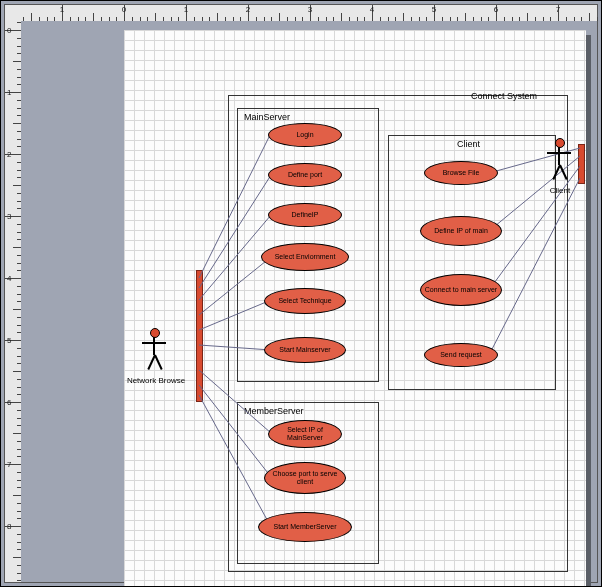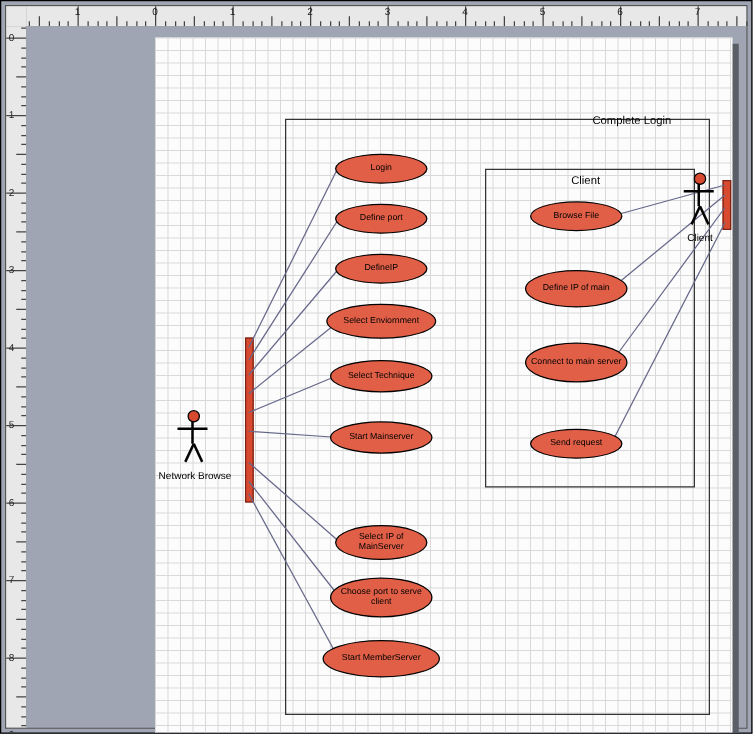--- a/index.html
+++ b/index.html
@@ -215,28 +215,34 @@
         <div class="tick-v sml" style="top: 551.5px;"></div>
         <div class="tick-v sml" style="top: 559.25px;"></div>
         <div class="rnum-v" style="top: 567px;">9</div>
       </div>
 
   <div class="stage">
     <div class="shadow"></div>
     <div class="canvas">
 
       <div class="box" style="left:104px;top:65px;width:338px;height:475px;">
-        <div class="lbl" style="right:30px;">Complete Login</div>
-      </div>
-
+        <div class="lbl" style="right:30px;">Connect System</div>
+      </div>
+
+      <div class="box" style="left:113px;top:78px;width:140px;height:272px;">
+        <div class="lbl" style="left:6px;top:3px;">MainServer</div>
+      </div>
 
       <div class="box" style="left:264px;top:105px;width:166px;height:253px;">
         <div class="lbl" style="left:68px;top:3px;">Client</div>
       </div>
 
+      <div class="box" style="left:113px;top:372px;width:140px;height:160px;">
+        <div class="lbl" style="left:6px;top:3px;">MemberServer</div>
+      </div>
 
       <div class="vbar" style="left:72px;top:240px;height:130px;"></div>
       <div class="vbar" style="left:454px;top:114px;height:38px;"></div>
 
       <svg class="links">
 
         <line x1="75" y1="248" x2="147" y2="103"></line>
         <line x1="75" y1="258" x2="147" y2="145"></line>
         <line x1="75" y1="270" x2="147" y2="185"></line>
         <line x1="75" y1="285" x2="147" y2="227"></line>

